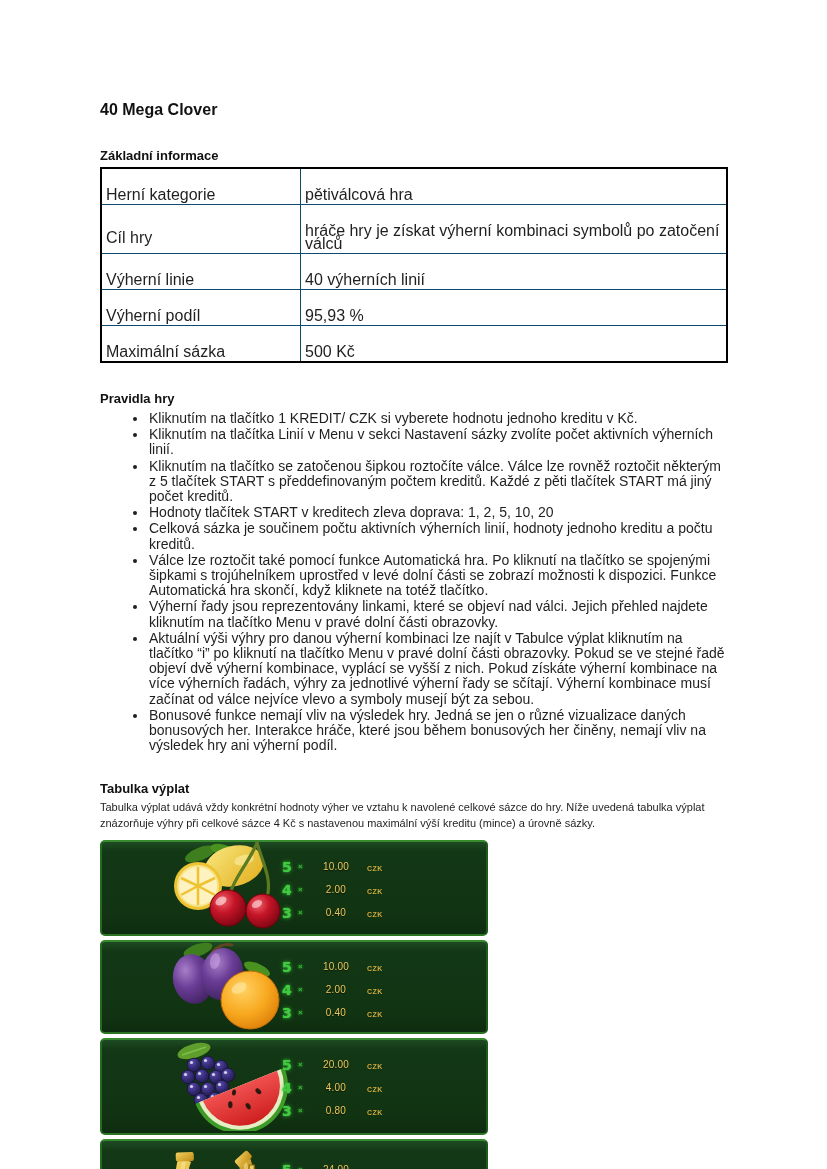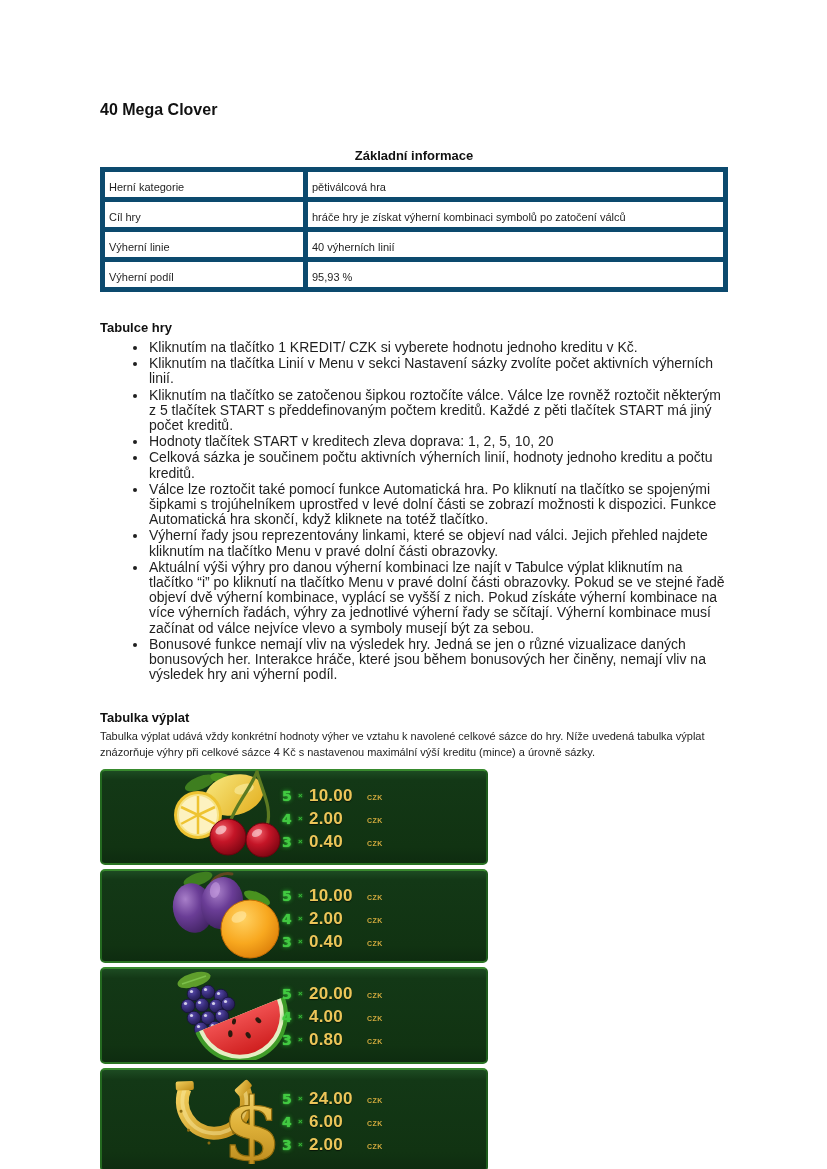--- a/index.html
+++ b/index.html
@@ -5,31 +5,31 @@
   html,body { margin:0; padding:0; background:#ffffff; }
   .page {
     position:relative; width:827px; height:1169px; background:#ffffff;
     font-family:"Liberation Sans","DejaVu Sans",sans-serif; color:#1f1f1f;
     overflow:hidden;
   }
   .content { position:absolute; left:100px; top:0; width:628px; }
 
   h1.doc-title { font-size:16px; line-height:19px; margin:100px 0 0 0; color:#111; }
   h2.section-heading { font-size:13px; line-height:16px; margin:0; color:#111; }
-  h2.basic   { margin-top:29px;text-align:center; }
+  h2.basic   { margin-top:29px; }
   h2.rules   { margin-top:28px; }
   h2.paytable{ margin-top:28px; }
 
   table.info {
     border-collapse:collapse; width:628px; margin-top:3px;
     border:2px solid #000;
   }
   table.info td {
-    border:5px solid #0c4a6e; font-size:11px; line-height:13px;
-    padding:9px 4px 3px 4px; color:#1f1f1f; vertical-align:middle;
+    border:1px solid #0c4a6e; font-size:16px; line-height:13px;
+    padding:19px 4px 3px 4px; color:#1f1f1f; vertical-align:middle;
   }
   td.cell-label { width:190px; }
 
   ul.rules-list { margin:4px 0 0 0; padding-left:48px; }
   ul.rules-list li {
     font-size:14px; line-height:15.2px; margin:0 0 1px 0; color:#1f1f1f;
     padding-left:1px;
   }
 
   p.paytable-desc { margin:3px 0 0 0; font-size:11px; line-height:15.5px; color:#1f1f1f; }
@@ -53,21 +53,21 @@
   .pay-count {
     width:16px; color:#41c941; font-size:14px; font-weight:bold;
     font-family:"DejaVu Sans",sans-serif;
     text-shadow:0 0 4px #2eb82e, 0 0 1px #6cf06c;
   }
   .pay-times {
     width:11px; color:#38b838; font-size:8px; font-weight:bold;
     text-shadow:0 0 3px #2eb82e; margin-top:-1px;
   }
   .pay-value {
-    width:54px; text-align:left; color:#ecc659; font-size:17px; font-weight:bold;
+    width:54px; text-align:center; color:#ecc659; font-size:10px; font-weight:normal;
     letter-spacing:0.2px; text-shadow:0 1px 1px rgba(0,0,0,0.6);
     font-family:"Liberation Sans",sans-serif;
   }
   .pay-currency {
     color:#cfa83d; font-size:7px; font-weight:bold; margin-left:4px; margin-top:4px;
     letter-spacing:0.4px;
   }
 </style>
 </head>
 <body>
@@ -90,24 +90,28 @@
           <td>hráče hry je získat výherní kombinaci symbolů po zatočení válců</td>
         </tr>
         <tr>
           <td class="cell-label">Výherní linie</td>
           <td>40 výherních linií</td>
         </tr>
         <tr>
           <td class="cell-label">Výherní podíl</td>
           <td>95,93 %</td>
         </tr>
+        <tr>
+          <td class="cell-label">Maximální sázka</td>
+          <td>500 Kč</td>
+        </tr>
       </tbody>
     </table>
 
-    <h2 class="section-heading rules">Tabulce hry</h2>
+    <h2 class="section-heading rules">Pravidla hry</h2>
 
     <ul class="rules-list">
       <li>Kliknutím na tlačítko 1 KREDIT/ CZK si vyberete hodnotu jednoho kreditu v Kč.</li>
       <li>Kliknutím na tlačítka Linií v Menu v sekci Nastavení sázky zvolíte počet aktivních výherních linií.</li>
       <li>Kliknutím na tlačítko se zatočenou šipkou roztočíte válce. Válce lze rovněž roztočit některým z 5 tlačítek START s předdefinovaným počtem kreditů. Každé z pěti tlačítek START má jiný počet kreditů.</li>
       <li>Hodnoty tlačítek START v kreditech zleva doprava: 1, 2, 5, 10, 20</li>
       <li>Celková sázka je součinem počtu aktivních výherních linií, hodnoty jednoho kreditu a počtu kreditů.</li>
       <li>Válce lze roztočit také pomocí funkce Automatická hra. Po kliknutí na tlačítko se spojenými šipkami s trojúhelníkem uprostřed v levé dolní části se zobrazí možnosti k dispozici. Funkce Automatická hra skončí, když kliknete na totéž tlačítko.</li>
       <li>Výherní řady jsou reprezentovány linkami, které se objeví nad válci. Jejich přehled najdete kliknutím na tlačítko Menu v pravé dolní části obrazovky.</li>
       <li>Aktuální výši výhry pro danou výherní kombinaci lze najít v Tabulce výplat kliknutím na tlačítko “i” po kliknutí na tlačítko Menu v pravé dolní části obrazovky. Pokud se ve stejné řadě objeví dvě výherní kombinace, vyplácí se vyšší z nich. Pokud získáte výherní kombinace na více výherních řadách, výhry za jednotlivé výherní řady se sčítají. Výherní kombinace musí začínat od válce nejvíce vlevo a symboly musejí být za sebou.</li>

